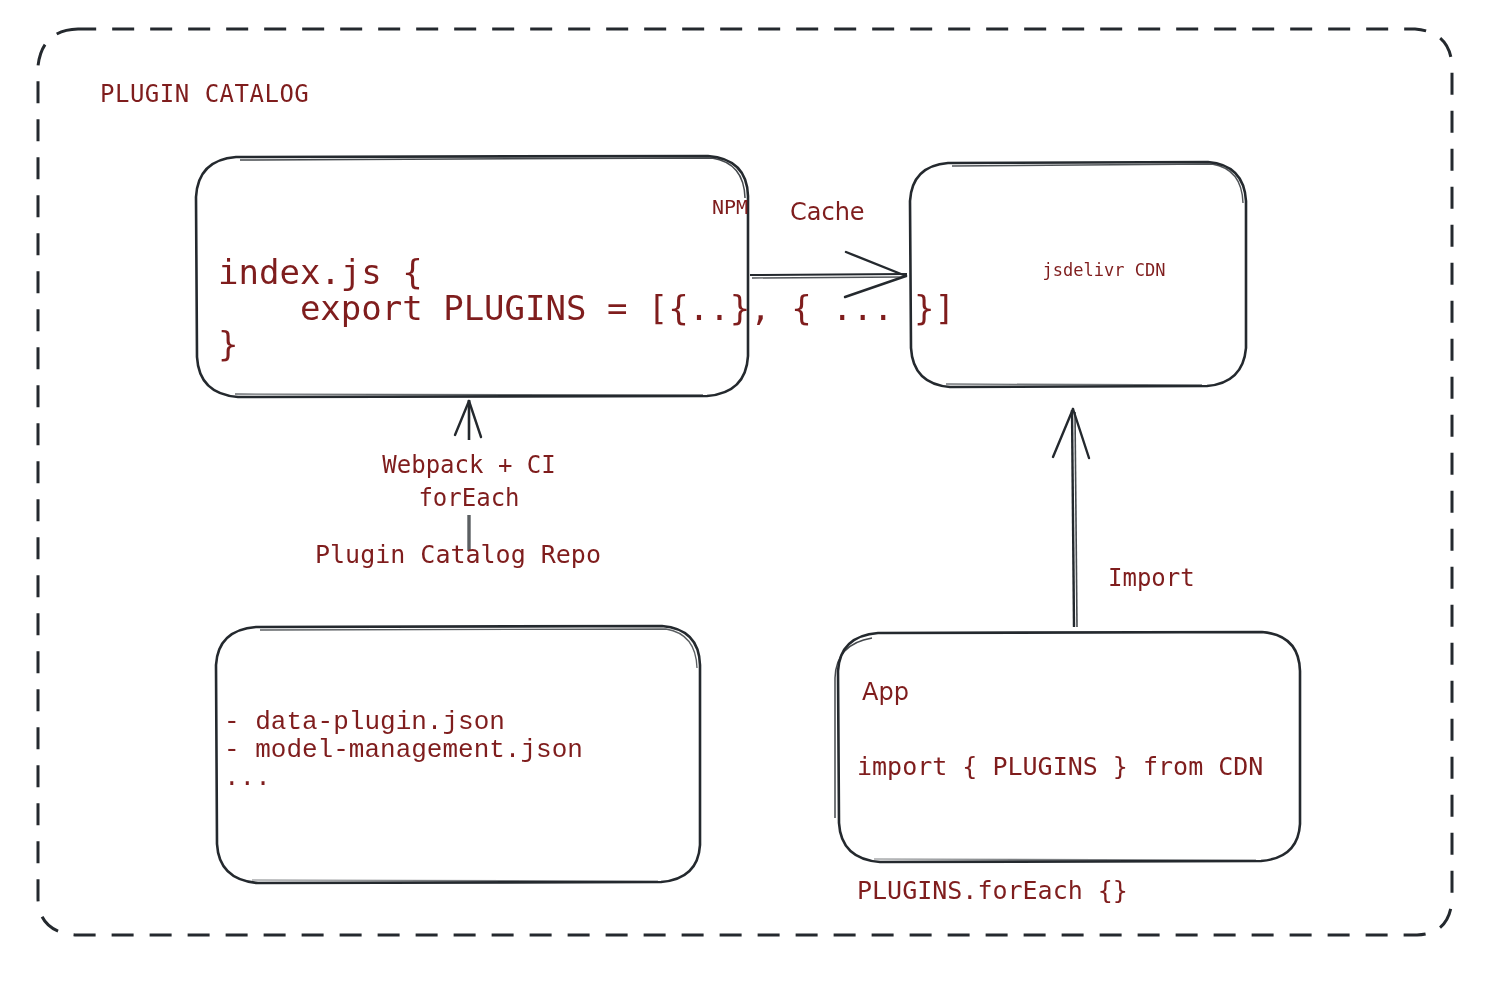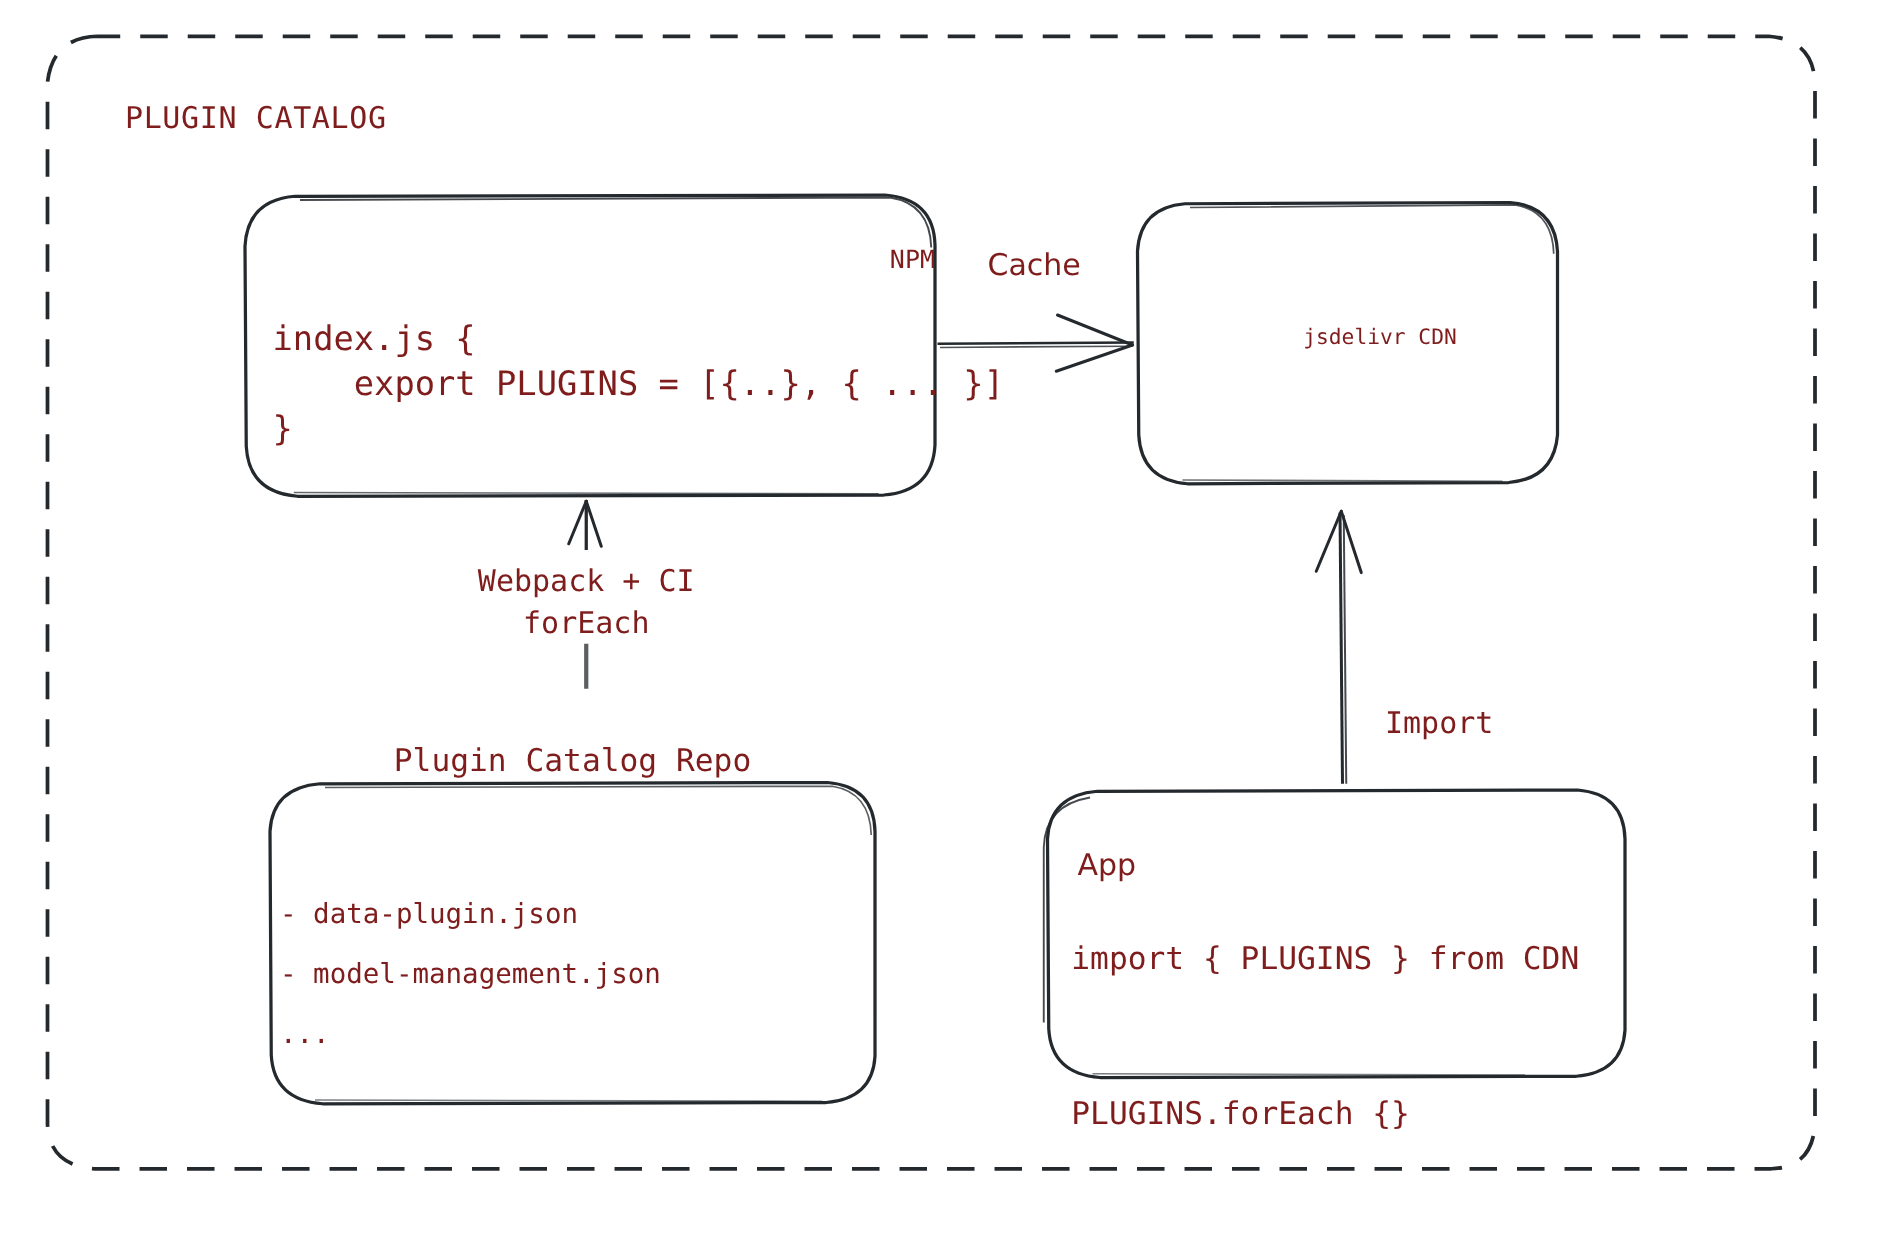--- a/index.html
+++ b/index.html
@@ -54,21 +54,21 @@
   #npm-title {
     left: 196px;
     top: 197px;
     width: 552px;
     text-align: right;
     font-size: 20px;
   }
   #npm-code {
     left: 218px;
     top: 254px;
-    font-size: 27px;
+    font-size: 34px;
     line-height: 36px;
   }
 
   
   #cdn-title {
     left: 910px;
     top: 262px;
     width: 336px;
     text-align: center;
     font-size: 17px;
@@ -88,30 +88,31 @@
     top: 449px;
     width: 242px;
     text-align: center;
     font-size: 24px;
     line-height: 33px;
   }
 
   
   #repo-label {
     left: 216px;
-    top: 596px;
+    top: 542px;
     width: 484px;
     text-align: center;
     font-size: 25px;
   }
   #repo-files {
     left: 224px;
     top: 708px;
-    font-size: 22px;
-    line-height: 48px;
+    font-size: 26px;
+    line-height: 28px;
+    font-family: Liberation Mono, monospace;
   }
 
   
   #app-title {
     left: 862px;
     top: 680px;
     font-size: 24px;
   }
   #app-code {
     left: 857px;

